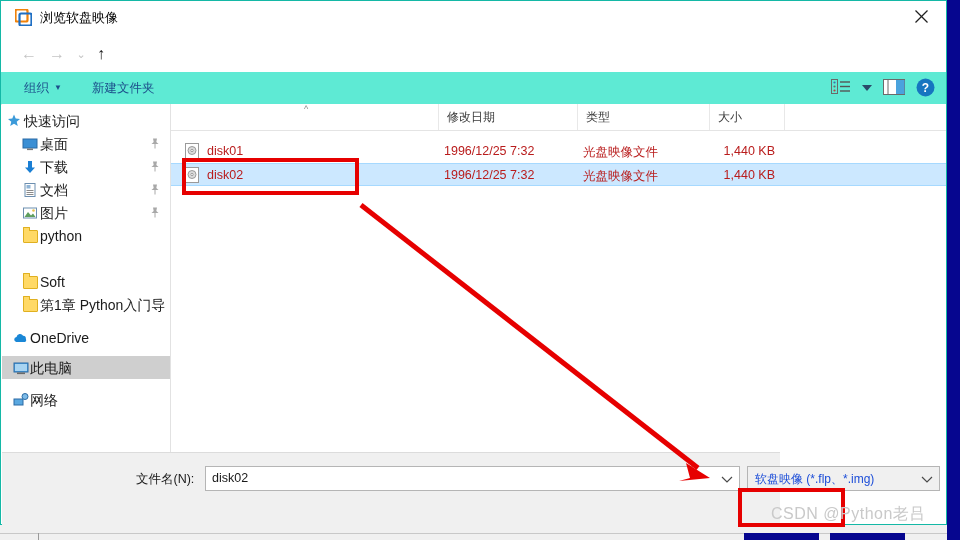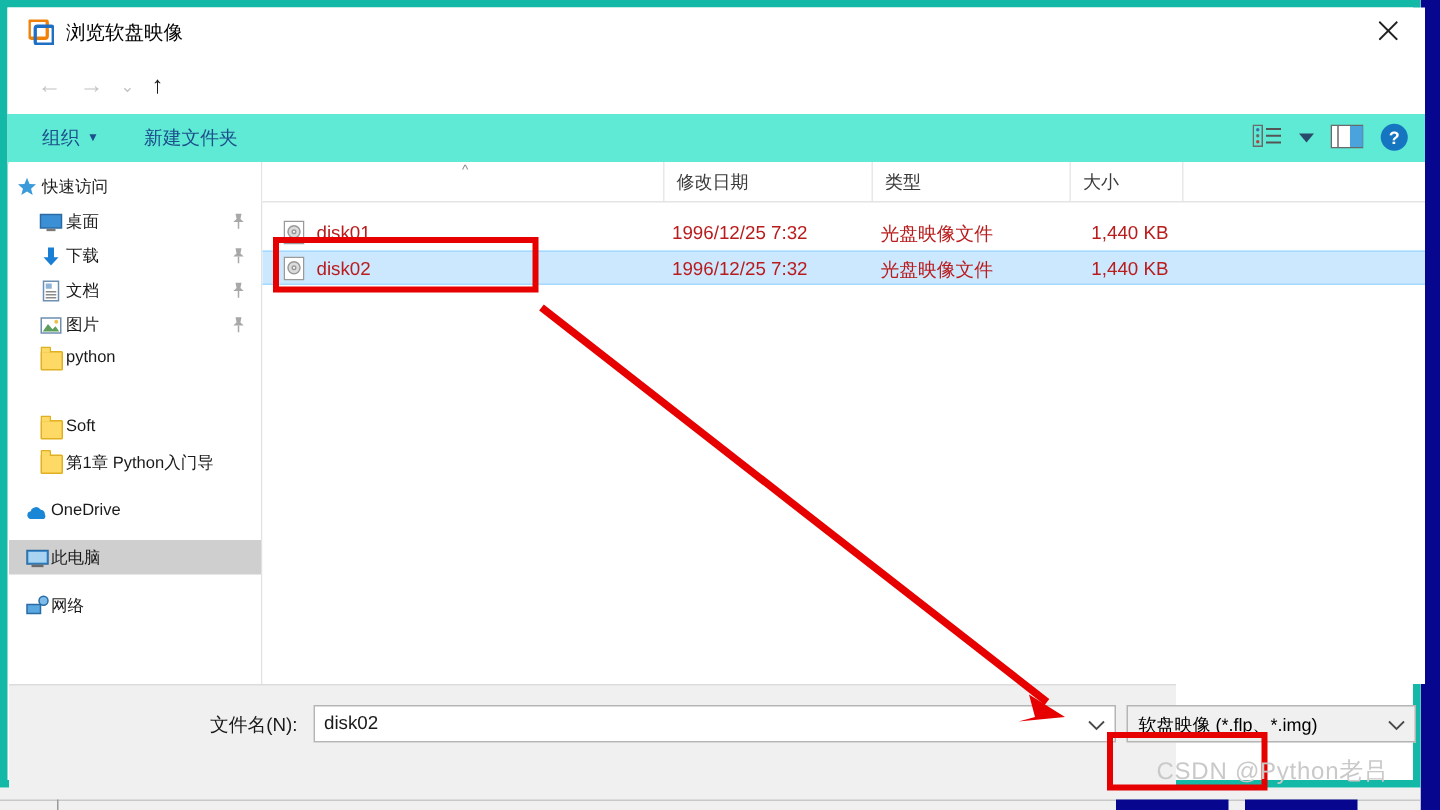--- a/index.html
+++ b/index.html
@@ -10,21 +10,21 @@
   }
   #screen{position:relative;width:960px;height:540px;overflow:hidden;background:#ffffff;}
 
   
   .bg-blue{position:absolute;background:#06068f;}
   .bg-grey{position:absolute;background:#f0f0f0;}
   .bg-line{position:absolute;background:#9a9a9a;}
 
   
   #dialog{position:absolute;left:0;top:0;width:947px;height:525px;background:#fff;
-          border:5px solid #14b8a6;box-sizing:border-box;}
+          border:1px solid #14b8a6;box-sizing:border-box;}
 
   
   .titlebar{position:absolute;left:0;top:0;width:945px;height:33px;background:#fff;}
   .title-icon{position:absolute;left:14px;top:8px;width:17px;height:17px;}
   .title-text{position:absolute;left:39px;top:8px;font-size:13px;color:#000;white-space:nowrap;}
   .btn-close{position:absolute;right:0px;top:0px;width:46px;height:31px;cursor:default;}
   .btn-close svg{position:absolute;left:15px;top:9px;}
 
   
   .navrow{position:absolute;left:0;top:33px;width:945px;height:38px;background:#fff;}
@@ -54,21 +54,21 @@
   .cmd-caret{display:inline-block;margin-left:5px;font-size:8px;vertical-align:2px;}
   .viewicons{position:absolute;right:10px;top:6px;height:20px;}
 
   
   .sidebar{position:absolute;left:1px;top:103px;width:168px;height:348px;background:#fff;
            overflow:hidden;}
   .splitter{position:absolute;left:169px;top:103px;width:1px;height:348px;background:#e2e2e2;}
   .filepane{position:absolute;left:170px;top:103px;width:775px;height:348px;background:#fff;}
 
   .sb-item{position:absolute;left:0;width:168px;height:23px;white-space:nowrap;overflow:hidden;}
-  .sb-item .lbl{position:absolute;top:4px;font-size:11px;color:#1a1a1a;}
+  .sb-item .lbl{position:absolute;top:4px;font-size:14px;color:#1a1a1a;}
   .sb-item.sel{background:#cfcfcf;}
   .sb-ico{position:absolute;top:4px;width:16px;height:16px;}
   .pin{position:absolute;right:10px;top:6px;width:10px;height:11px;}
 
   .folder-ico{width:15px;height:13px;background:#ffd966;border:1px solid #e0b020;border-radius:1px;
               box-sizing:border-box;position:absolute;}
   .folder-ico:before{content:"";position:absolute;left:-1px;top:-4px;width:7px;height:4px;
               background:#ffd966;border:1px solid #e0b020;border-bottom:none;box-sizing:border-box;
               border-radius:1px 1px 0 0;}
 
@@ -91,21 +91,21 @@
   
   .bottom{position:absolute;left:1px;top:451px;width:778px;height:73px;background:#f0f0f0;
           border-top:1px solid #dcdcdc;}
   .lbl-file{position:absolute;left:134px;top:18px;font-size:12.5px;color:#1a1a1a;white-space:nowrap;}
   .fn-input{position:absolute;left:203px;top:13px;width:535px;height:25px;background:#fff;
             border:1px solid #b5b5b5;box-sizing:border-box;}
   .fn-val{position:absolute;left:6px;top:4px;font-size:12.5px;color:#1a1a1a;}
   .fn-dd{position:absolute;right:3px;top:4px;width:18px;height:16px;}
   .filter{position:absolute;left:745px;top:13px;width:193px;height:25px;background:#f0f0f0;
           border:1px solid #b5b5b5;box-sizing:border-box;}
-  .filter-val{position:absolute;left:7px;top:4px;font-size:12px;color:#000000;white-space:nowrap;}
+  .filter-val{position:absolute;left:7px;top:4px;font-size:12px;color:#1d4ed8;white-space:nowrap;}
 
   
   .ann-box{position:absolute;border:4px solid #e60000;box-sizing:border-box;}
   .ann-arrow{position:absolute;left:0;top:0;width:960px;height:540px;pointer-events:none;}
   .watermark{position:absolute;left:771px;top:504px;font-size:16px;color:#c9c9c9;
              white-space:nowrap;letter-spacing:0.5px;}
 </style>
 </head>
 <body>
 

